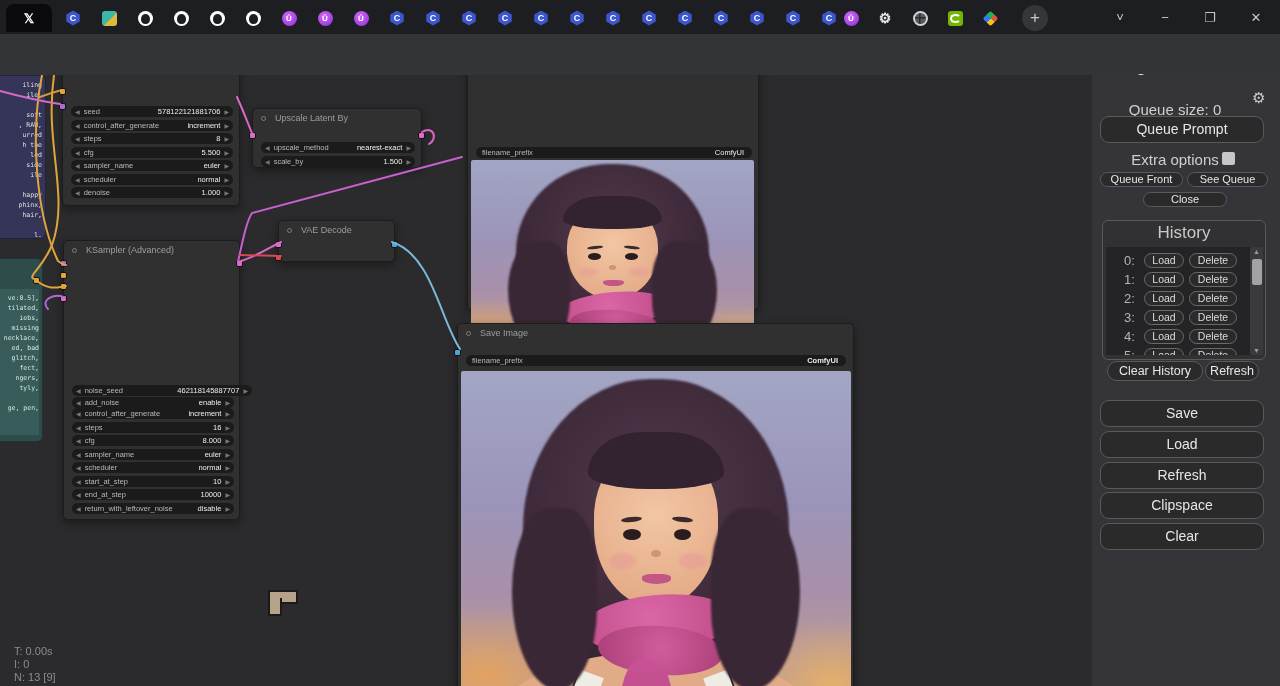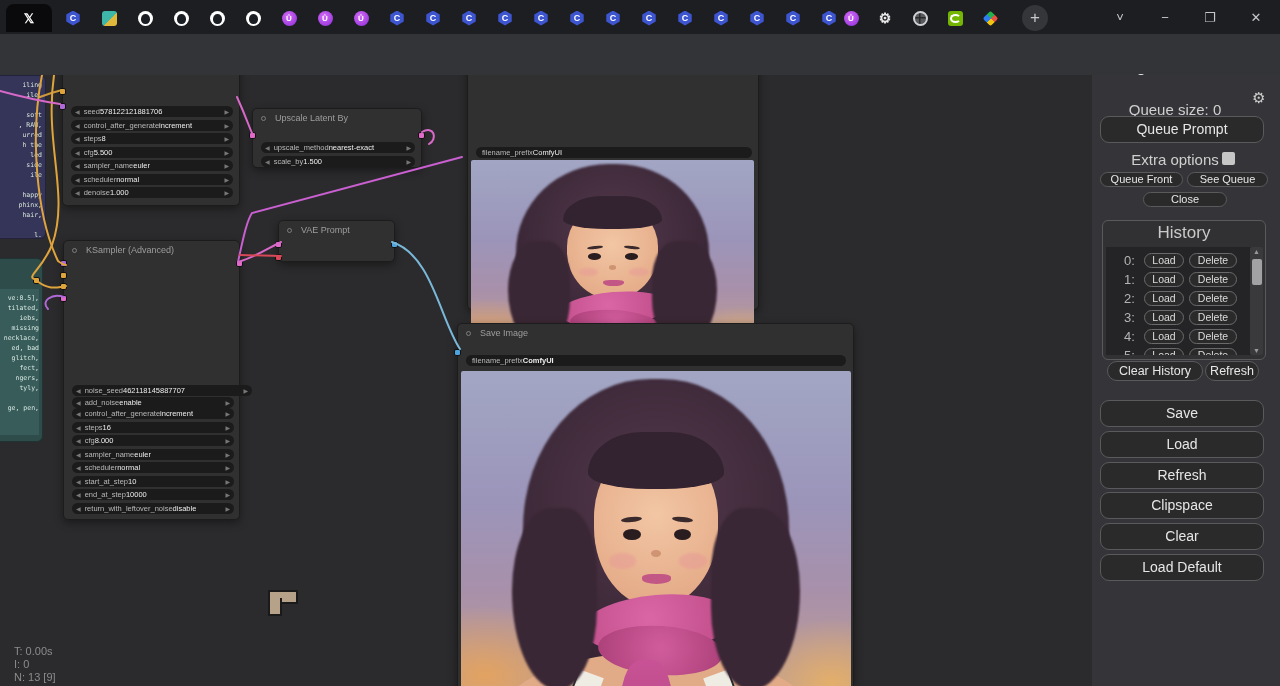--- a/index.html
+++ b/index.html
@@ -61,21 +61,21 @@
   .canvas{left:0;top:75px;width:1092px;height:611px;background:#2b2b2d;overflow:hidden}
   .menu-strip{left:1092px;top:75px;width:188px;height:611px;background:#353539}
 
   .node{position:absolute;background:#303031;border:1px solid #1c1c1d;border-radius:5px;box-shadow:0 3px 8px rgba(0,0,0,.4)}
   .ntitle{position:absolute;left:8px;top:4px;font-size:9px;color:#9d9d9d;white-space:nowrap}
   .ndot{position:absolute;left:0;top:0;width:5px;height:5px;border:1.5px solid #7d7d7d;border-radius:50%;display:inline-block}
   .ntext{padding-left:14px}
   .wrow{position:absolute;height:11px;background:#1b1b1b;border-radius:5.5px;display:flex;align-items:center;font-size:7.5px;color:#b8b8b8}
   .wrow .arr{color:#777;font-size:6px;padding:0 4px}
   .wrow .wname{flex:0 0 auto}
-  .wrow .wval{flex:1;color:#ececec}
+  .wrow .wval{flex:1;text-align:right;color:#ececec}
   .slot{position:absolute;width:7px;height:7px;border-radius:2px;border:1px solid #111}
   .s-orange{background:#dfa43c}.s-purple{background:#b06ad8}.s-pink{background:#e06ac8}
   .s-red{background:#d84858}.s-blue{background:#4da3dd}
   .imgwrap{position:absolute;background:#151515;overflow:hidden;border-radius:2px}
 
   .pnode{position:absolute;border-radius:6px;overflow:hidden;font-family:"DejaVu Sans Mono",monospace}
   .pnode pre{font-size:6.5px;line-height:10px;text-align:right;white-space:pre;font-family:inherit}
   .pn-pos{background:#35355a;border:1px solid #22223c}
   .pn-pos .inner{position:absolute;left:0;right:3px;top:4px;bottom:4px;color:#d9e6d9}
   .pn-neg{background:#2e4c4a;border:1px solid #1d3433}
@@ -429,21 +429,21 @@
       <div class="wrow" style="left:8px;top:261.5px;width:162px">
           <span class="arr">◀</span>
           <span class="wname">return_with_leftover_noise</span>
           <span class="wval">disable</span>
           <span class="arr">▶</span>
         </div>
     </div>
 
     <div class="node" style="left:278px;top:145px;width:117px;height:42px">
       <span class="ndot" style="left:8px;top:7px"></span>
-      <div class="ntitle ntext">VAE Prompt</div>
+      <div class="ntitle ntext">VAE Decode</div>
       <div class="slot s-pink" style="left:-4px;top:20px"></div>
       <div class="slot s-red" style="left:-4px;top:33px"></div>
       <div class="slot s-blue" style="right:-4px;top:20px"></div>
     </div>
 
     <div class="node" style="left:467px;top:-18px;width:292px;height:253px">
       <div class="wrow" style="left:8px;top:89px;width:276px">
           <span class="wname" style="padding-left:6px">filename_prefix</span>
           <span class="wval" style="padding-right:8px">ComfyUI</span>
         </div>
@@ -583,16 +583,15 @@
       </div>
     </div>
     <div class="cbtn" style="position:absolute;left:15px;top:286px;width:96px;height:20px;font-size:12.5px;line-height:18px;border-radius:10px">Clear History</div>
     <div class="cbtn" style="position:absolute;left:113px;top:286px;width:54px;height:20px;font-size:12.5px;line-height:18px;border-radius:10px">Refresh</div>
 
     <div class="cbtn big" style="position:absolute;left:8px;top:325px">Save</div>
     <div class="cbtn big" style="position:absolute;left:8px;top:356px">Load</div>
     <div class="cbtn big" style="position:absolute;left:8px;top:387px">Refresh</div>
     <div class="cbtn big" style="position:absolute;left:8px;top:448px">Clear</div>
     <div class="cbtn big" style="position:absolute;left:8px;top:417px">Clipspace</div>
-    <div class="cbtn big" style="position:absolute;left:8px;top:479px">Load Default</div>
   </div>
 
 </div>
 
 </body></html>

